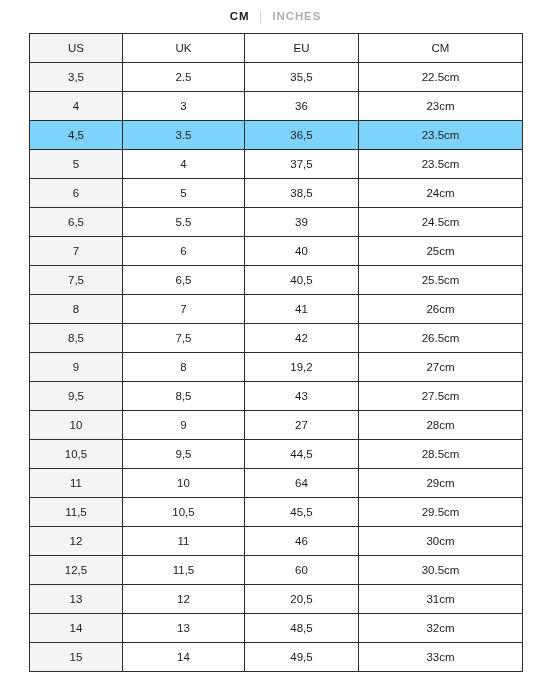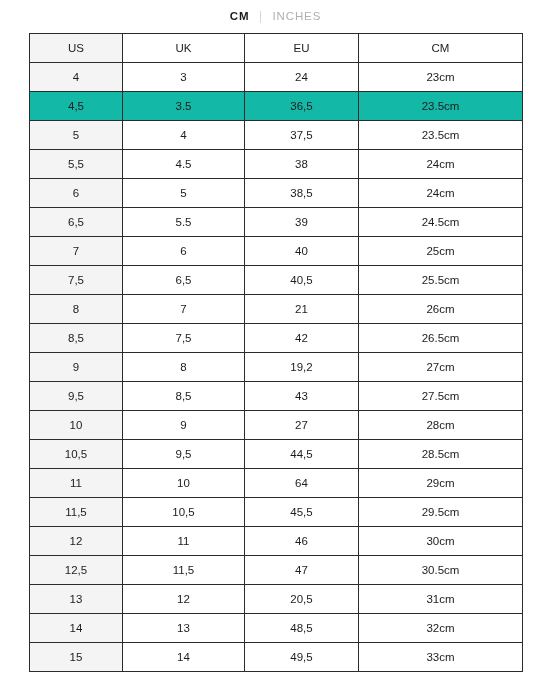--- a/index.html
+++ b/index.html
@@ -30,21 +30,21 @@
     padding: 0 11px;
     cursor: pointer;
     user-select: none;
   }
   .unit-option.active {
     color: #1c1c1c;
     font-weight: 600;
   }
   .unit-option.inactive {
     color: #b0b0b0;
-    font-weight: 400;
+    font-weight: 700;
   }
   .unit-divider {
     width: 1px;
     height: 12px;
     background: #d6d6d6;
   }
 
   
   .table-wrap {
     margin: 0 auto;
@@ -75,21 +75,21 @@
   col.c-cm { width: 164px; }
 
   
   table.size-table td.col-us,
   table.size-table th.col-us {
     background: #f4f4f4;
     text-align: center;
   }
   
   table.size-table tr.row-highlight td {
-    background: #14b8a6;
+    background: #7dd3fc;
   }
 </style>
 </head>
 <body>
 
 <div class="unit-toggle">
   <span class="unit-option active">CM</span>
   <span class="unit-divider"></span>
   <span class="unit-option inactive">INCHES</span>
 </div>
@@ -105,44 +105,44 @@
     <thead>
       <tr>
         <th class="col-us">US</th>
         <th>UK</th>
         <th>EU</th>
         <th>CM</th>
       </tr>
     </thead>
     <tbody id="table-body">
         <tr>
+          <td class="col-us">3,5</td>
+          <td>2.5</td>
+          <td>35,5</td>
+          <td>22.5cm</td>
+        </tr>
+        <tr>
           <td class="col-us">4</td>
           <td>3</td>
-          <td>24</td>
+          <td>36</td>
           <td>23cm</td>
         </tr>
         <tr class="row-highlight">
           <td class="col-us">4,5</td>
           <td>3.5</td>
           <td>36,5</td>
           <td>23.5cm</td>
         </tr>
         <tr>
           <td class="col-us">5</td>
           <td>4</td>
           <td>37,5</td>
           <td>23.5cm</td>
         </tr>
         <tr>
-          <td class="col-us">5,5</td>
-          <td>4.5</td>
-          <td>38</td>
-          <td>24cm</td>
-        </tr>
-        <tr>
           <td class="col-us">6</td>
           <td>5</td>
           <td>38,5</td>
           <td>24cm</td>
         </tr>
         <tr>
           <td class="col-us">6,5</td>
           <td>5.5</td>
           <td>39</td>
           <td>24.5cm</td>
@@ -155,21 +155,21 @@
         </tr>
         <tr>
           <td class="col-us">7,5</td>
           <td>6,5</td>
           <td>40,5</td>
           <td>25.5cm</td>
         </tr>
         <tr>
           <td class="col-us">8</td>
           <td>7</td>
-          <td>21</td>
+          <td>41</td>
           <td>26cm</td>
         </tr>
         <tr>
           <td class="col-us">8,5</td>
           <td>7,5</td>
           <td>42</td>
           <td>26.5cm</td>
         </tr>
         <tr>
           <td class="col-us">9</td>
@@ -209,21 +209,21 @@
         </tr>
         <tr>
           <td class="col-us">12</td>
           <td>11</td>
           <td>46</td>
           <td>30cm</td>
         </tr>
         <tr>
           <td class="col-us">12,5</td>
           <td>11,5</td>
-          <td>47</td>
+          <td>60</td>
           <td>30.5cm</td>
         </tr>
         <tr>
           <td class="col-us">13</td>
           <td>12</td>
           <td>20,5</td>
           <td>31cm</td>
         </tr>
         <tr>
           <td class="col-us">14</td>

